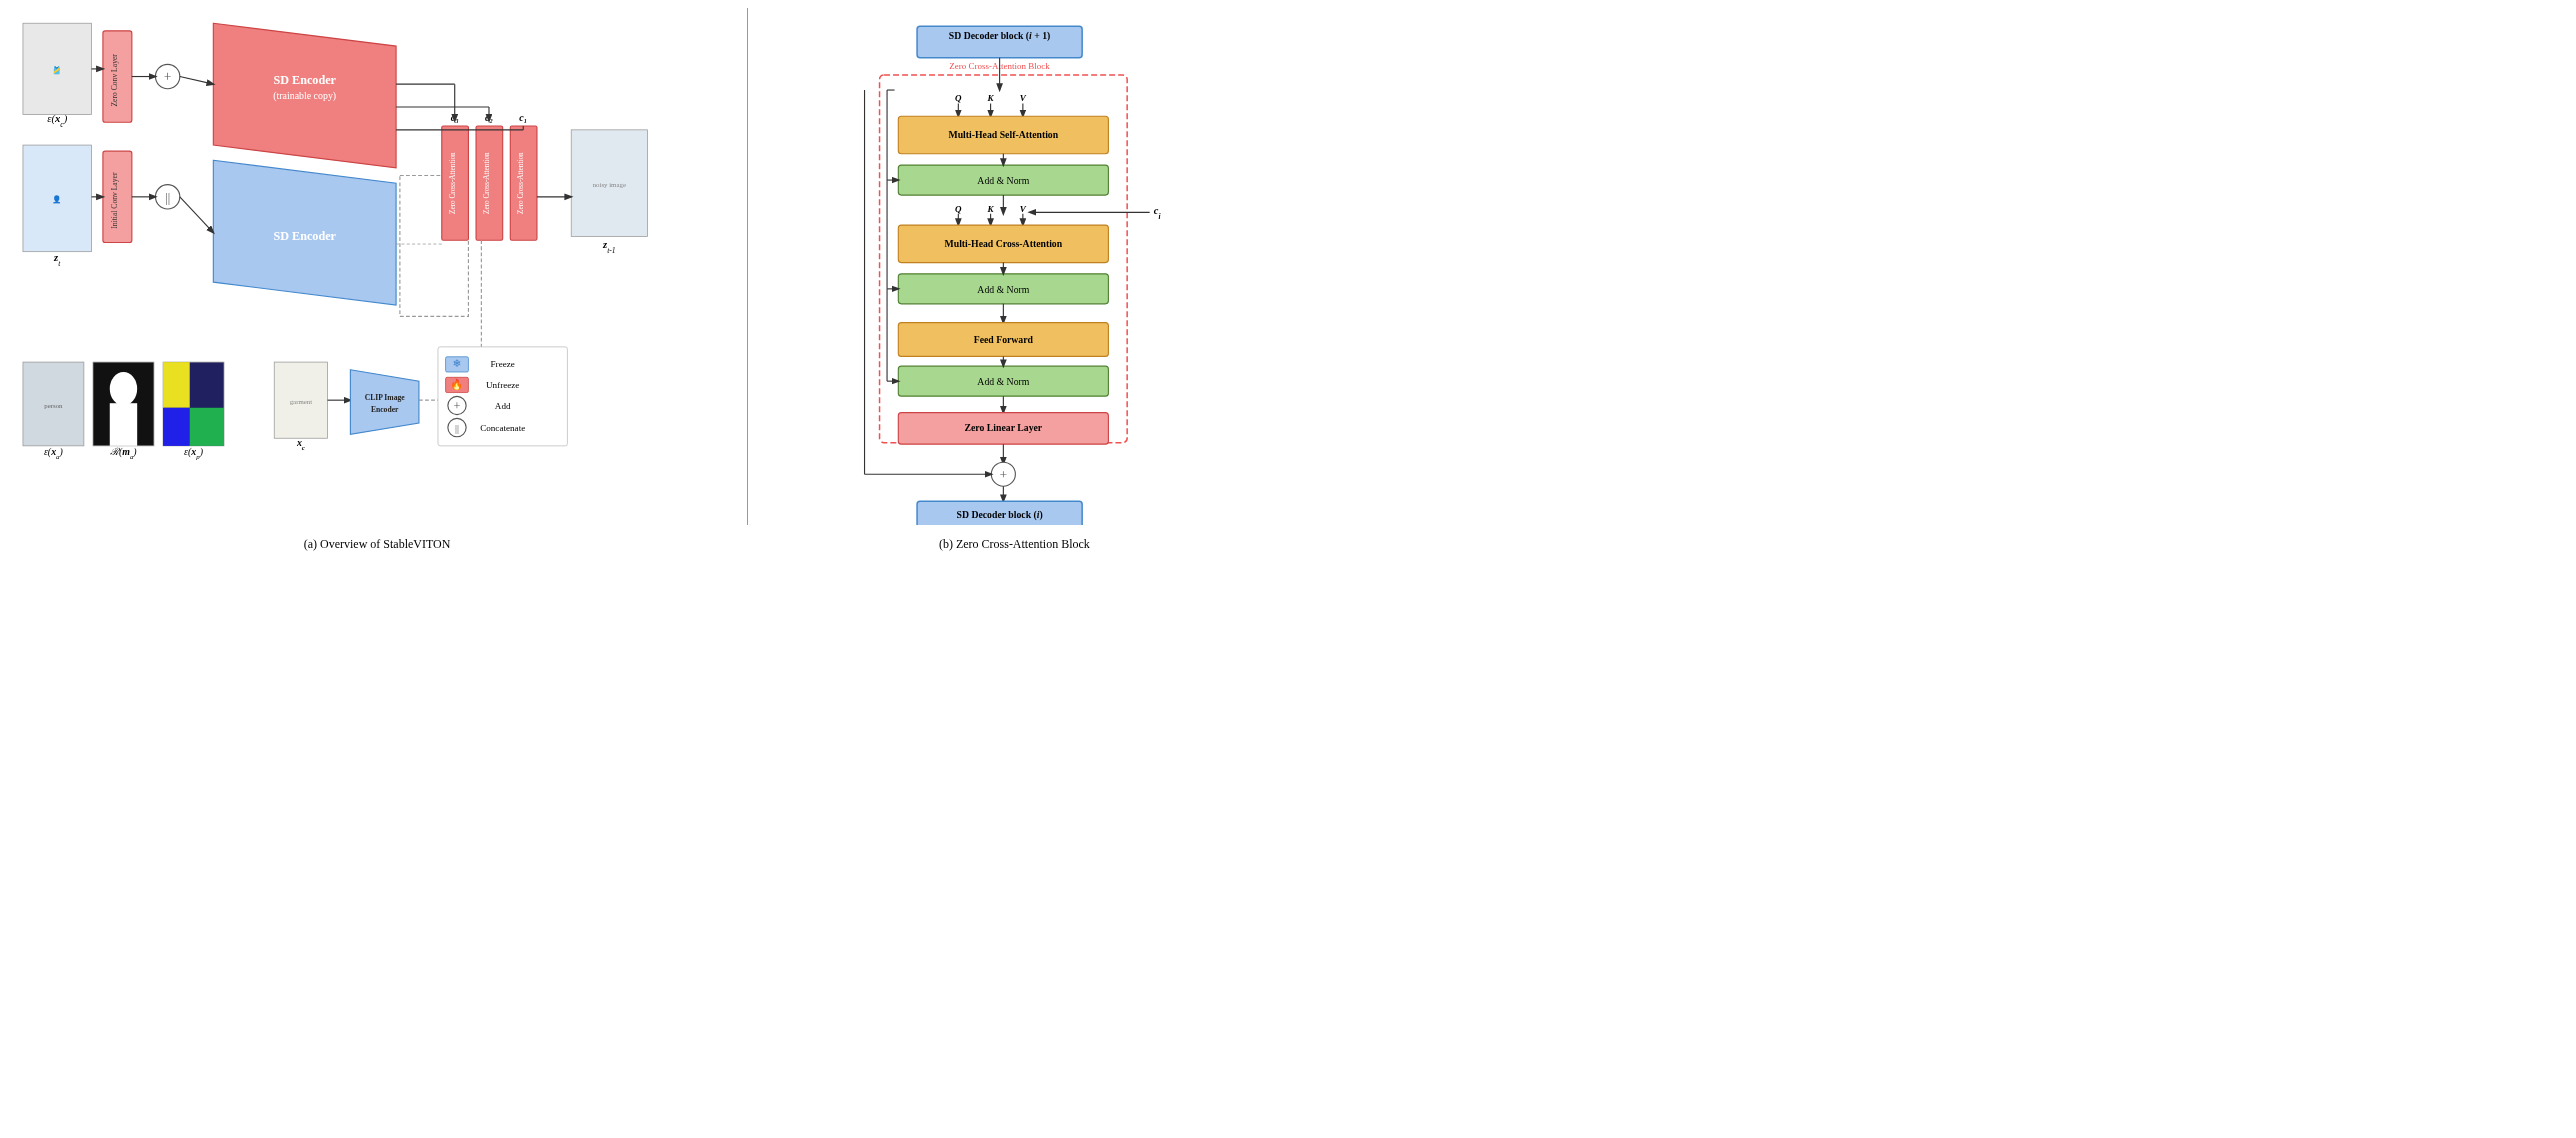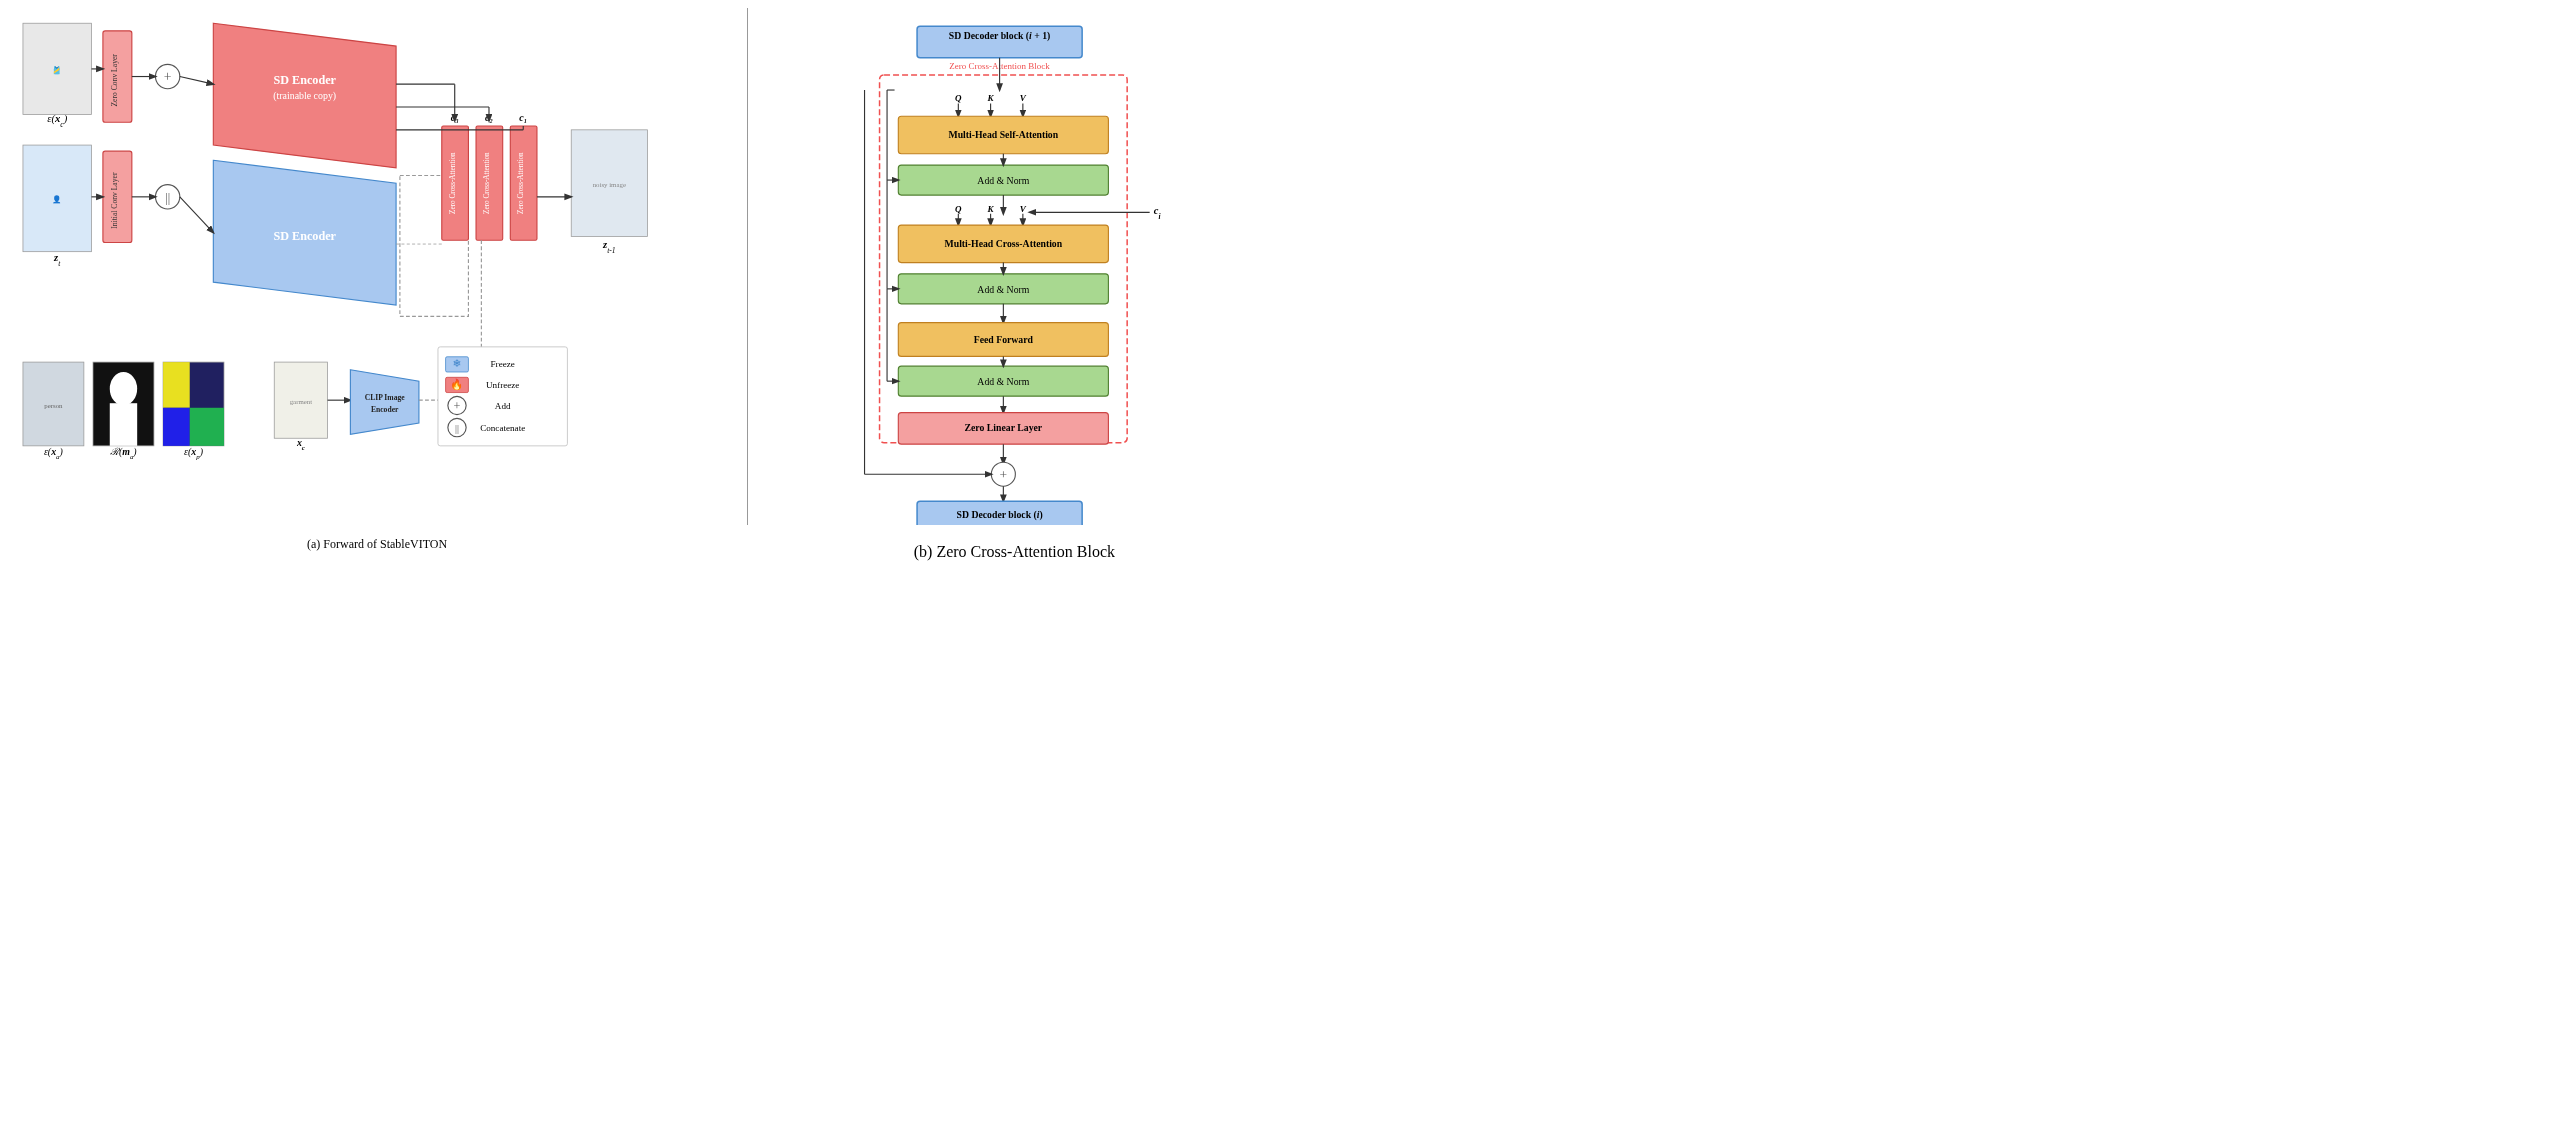--- a/index.html
+++ b/index.html
@@ -288,17 +288,17 @@
       <line x1="285" y1="628" x2="285" y2="648" stroke="#333" stroke-width="1.5" marker-end="url(#arrow2)"></line>
 
       <rect x="170" y="648" width="220" height="42" fill="#a8c8f0" stroke="#4488cc" stroke-width="2" rx="4"></rect>
       <text x="280" y="671" text-anchor="middle" font-size="13" font-weight="bold">SD Decoder block (<tspan font-style="italic">i</tspan>)</text>
 
     </svg>
   </div>
 </div>
 
 <div class="caption-row">
-  <span style="font-size:12px; flex:1.4; text-align:center;">(a) Forward of StableVITON</span>
+  <span style="font-size:12px; flex:1.4; text-align:center;">(a) Overview of StableVITON</span>
   <span style="width:16.7px;"></span>
-  <span style="font-size:16px; flex:1; text-align:center;margin-top:6px;">(b) Zero Cross-Attention Block</span>
+  <span style="font-size:12px; flex:1; text-align:center;">(b) Zero Cross-Attention Block</span>
 </div>
 
 
 </body></html>

